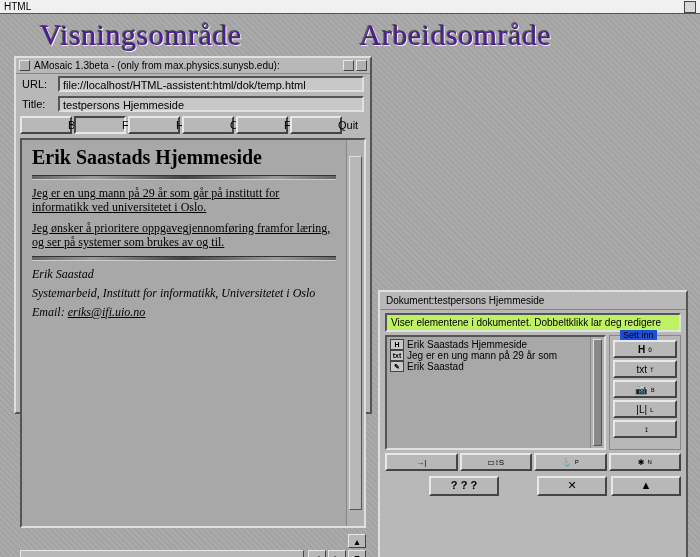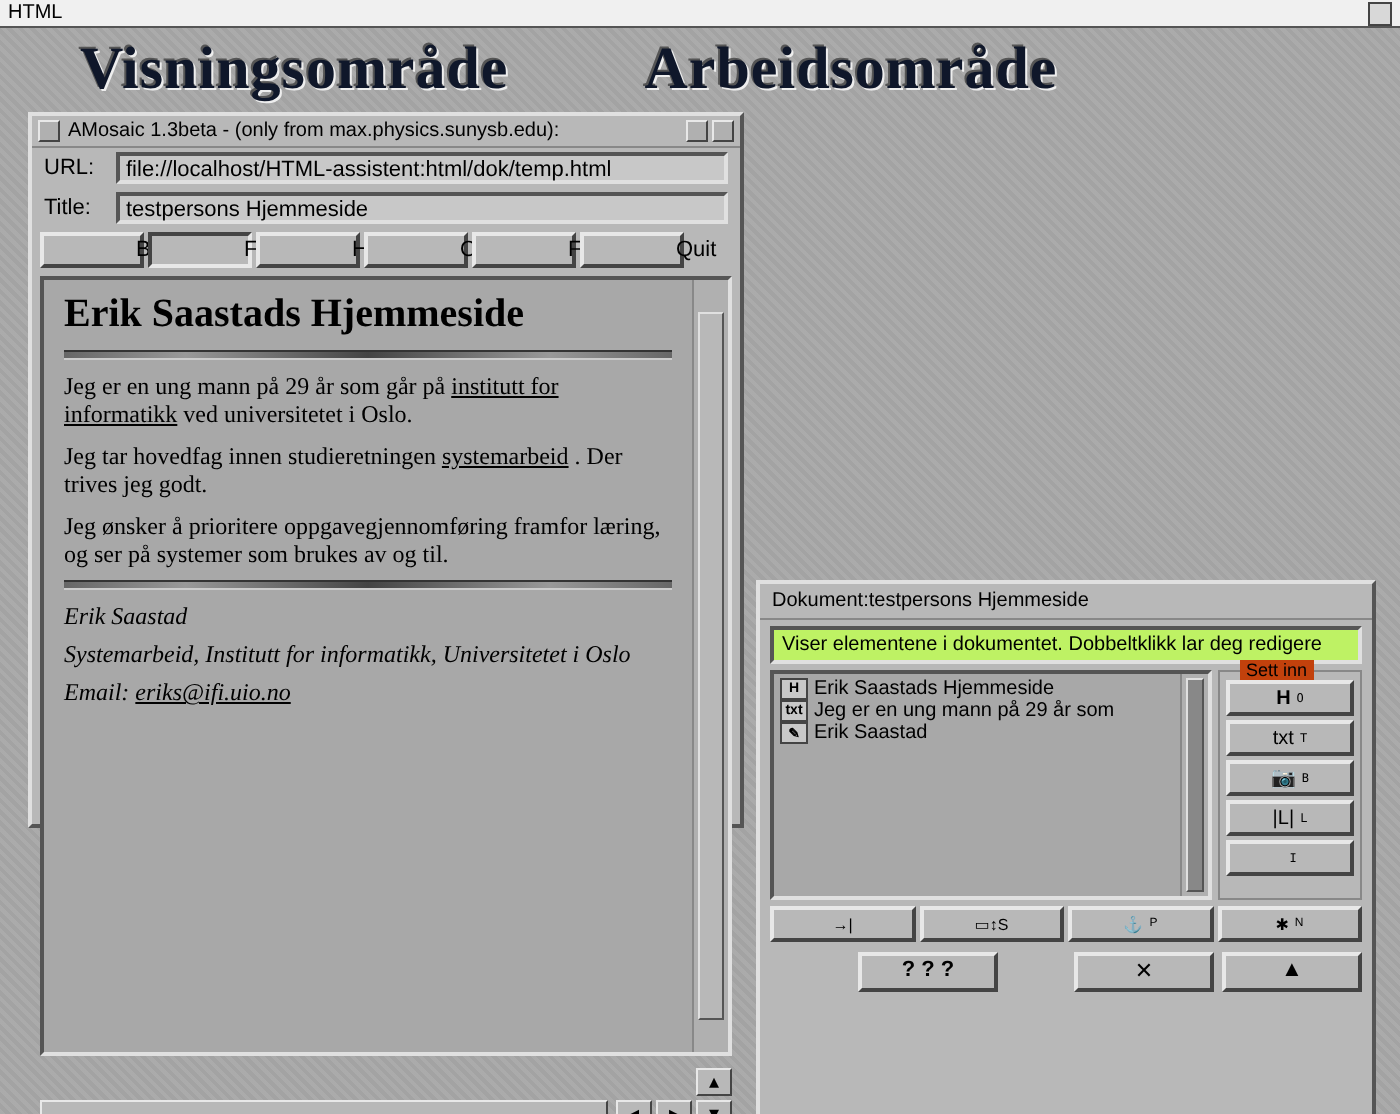--- a/index.html
+++ b/index.html
@@ -28,22 +28,22 @@
 .section-headers {
   display: flex;
   position: absolute;
   top: 14px;
   width: 100%;
   padding: 4px 0;
 }
 .section-header {
   font-family: "Times New Roman", serif;
   font-size: 30px;
-  font-weight: bold;
-  color: #0f172a;
+  font-weight: normal;
+  color: #4c1d95;
   text-shadow: -1px -1px 0 #555, 1px 1px 0 #eee;
   letter-spacing: 0.5px;
 }
 .left-col { position:absolute; left:14px; top:56px; width:358px; }
 .right-col { position:absolute; left:378px; top:290px; width:310px; }
 
 .panel {
   background: #b8b8b8;
   border: 2px solid;
   border-color: #e0e0e0 #555 #555 #e0e0e0;
@@ -105,21 +105,21 @@
   font-family:"Times New Roman", serif;
   font-size:12px;
   overflow:hidden;
   color:#000;
 }
 .content h1 {
   font-size:20px;
   font-weight:bold;
   margin-bottom:6px;
 }
-.content p { margin: 6px 0; line-height:1.2; }
+.content p { margin: 6px 0; line-height:1.2;text-decoration:underline; }
 .content .sig { font-style: italic; margin-top:4px; }
 .content .link { text-decoration: underline; }
 .hr-fancy {
   height:5px;
   background: linear-gradient(to right, #666 0%, #999 20%, #444 50%, #999 80%, #666 100%);
   border-top:1px solid #333;
   border-bottom:1px solid #ccc;
   margin:6px 0;
 }
 .scrollbar-v { width:18px; background:#b0b0b0; border-left:1px solid #888; display:flex; flex-direction:column; }
@@ -163,21 +163,21 @@
 }
 .fieldset-right {
   width:72px;
   border:1px solid #888;
   padding:4px 3px 3px 3px;
   position:relative;
   display:flex;
   flex-direction:column;
   gap:2px;
 }
-.fieldset-right .legend { position:absolute; top:-6px; left:10px; font-size:9px; background:#c2410c; padding:0 3px;}
+.fieldset-right .legend { position:absolute; top:-6px; left:10px; font-size:9px; background:#1d4ed8; padding:0 3px;}
 .icon-btn {
   height:18px;
   border:2px solid;
   border-color:#e8e8e8 #444 #444 #e8e8e8;
   background:#b8b8b8;
   display:flex;
   align-items:center;
   justify-content:center;
   gap:3px;
   font-size:10px;
@@ -192,21 +192,21 @@
 </head>
 <body>
 
 <div class="top-title-bar">
   <span>HTML</span>
   <div class="window-button-square"></div>
 </div>
 
 <div class="section-headers">
   <div class="section-header" style="margin-left:40px">Visningsområde</div>
-  <div class="section-header" style="margin-left:68px">Arbeidsområde</div>
+  <div class="section-header" style="margin-left:118px">Arbeidsområde</div>
 </div>
 
 <div class="left-col panel browser">
   <div class="browser-titlebar">
     <div class="tb-button"></div>
     <span>AMosaic 1.3beta - (only from max.physics.sunysb.edu):</span>
     <div style="margin-left:auto;display:flex;gap:2px">
       <div class="tb-button"></div>
       <div class="tb-button"></div>
     </div>
@@ -226,23 +226,20 @@
     <div class="btn">Open</div>
     <div class="btn">Forward</div>
     <div class="btn">Quit</div>
   </div>
   <div class="content-outer">
     <div class="content">
       <h1>Erik Saastads Hjemmeside</h1>
       <div class="hr-fancy"></div>
       <p>
         <span>Jeg er en ung mann på 29 år som går på </span><span class="link">institutt for informatikk</span><span> ved universitetet i Oslo.</span>
-      </p>
-      <p>
-        <span>Jeg tar hovedfag innen studieretningen </span><span class="link">systemarbeid</span><span> . Der trives jeg godt.</span>
       </p>
       <p>Jeg ønsker å prioritere oppgavegjennomføring framfor læring, og ser på systemer som brukes av og til.</p>
       <div class="hr-fancy"></div>
       <div class="sig">Erik Saastad</div>
       <div class="sig">Systemarbeid, Institutt for informatikk, Universitetet i Oslo</div>
       <div class="sig">
         <span>Email: </span><span class="link">eriks@ifi.uio.no</span>
       </div>
     </div>
     <div class="scrollbar-v">

